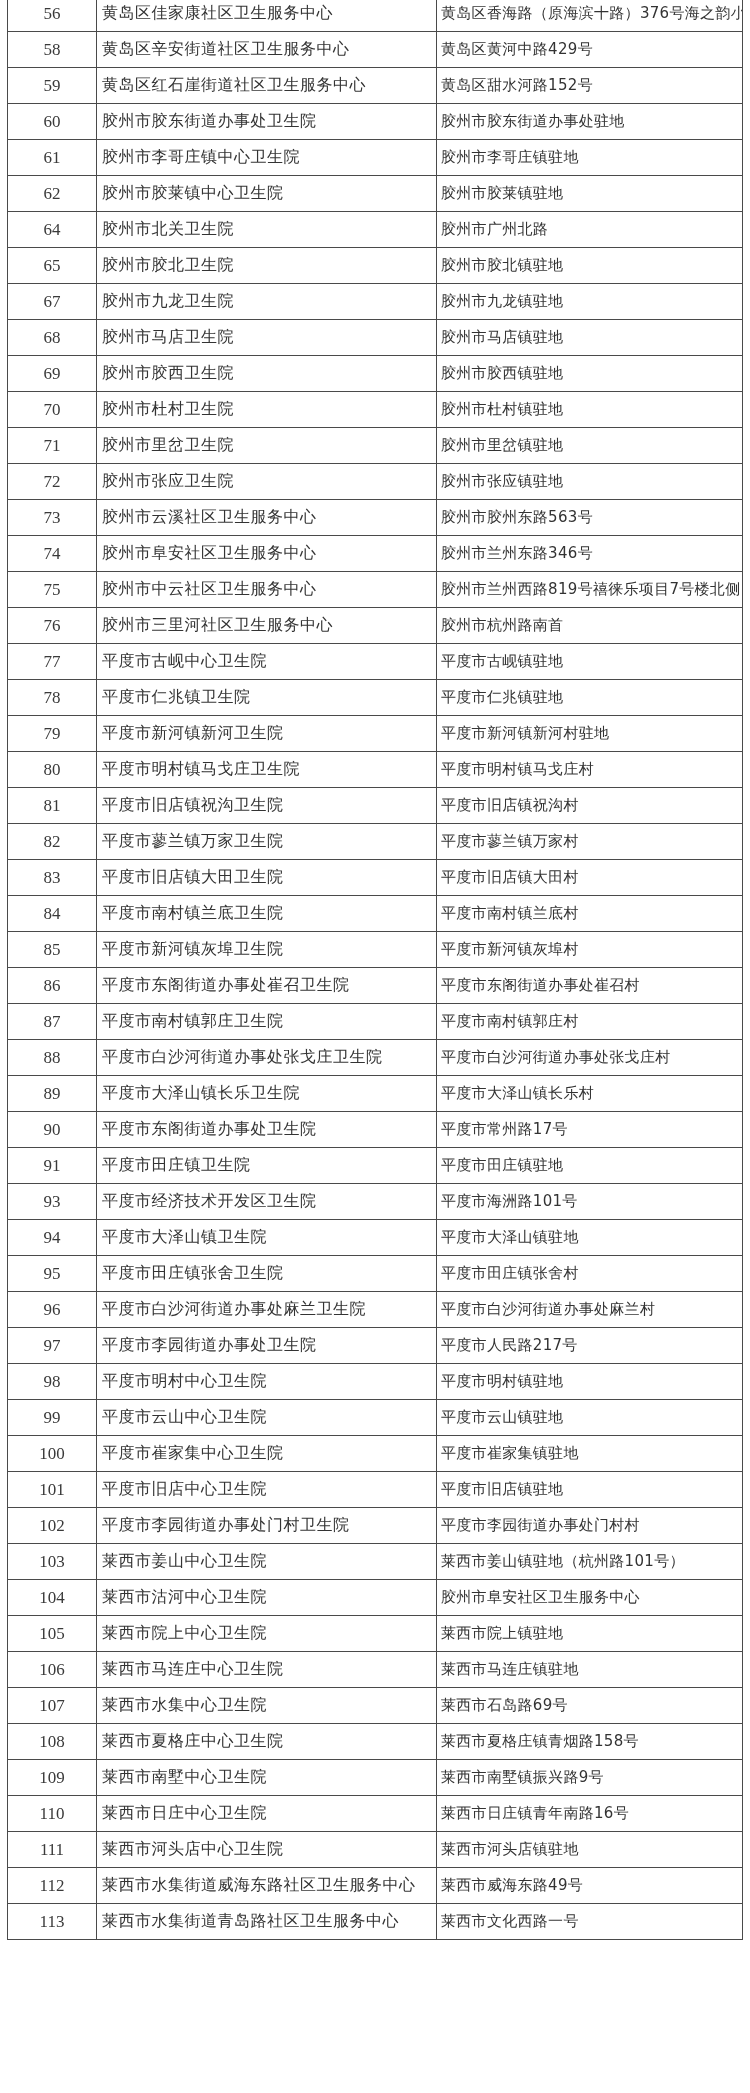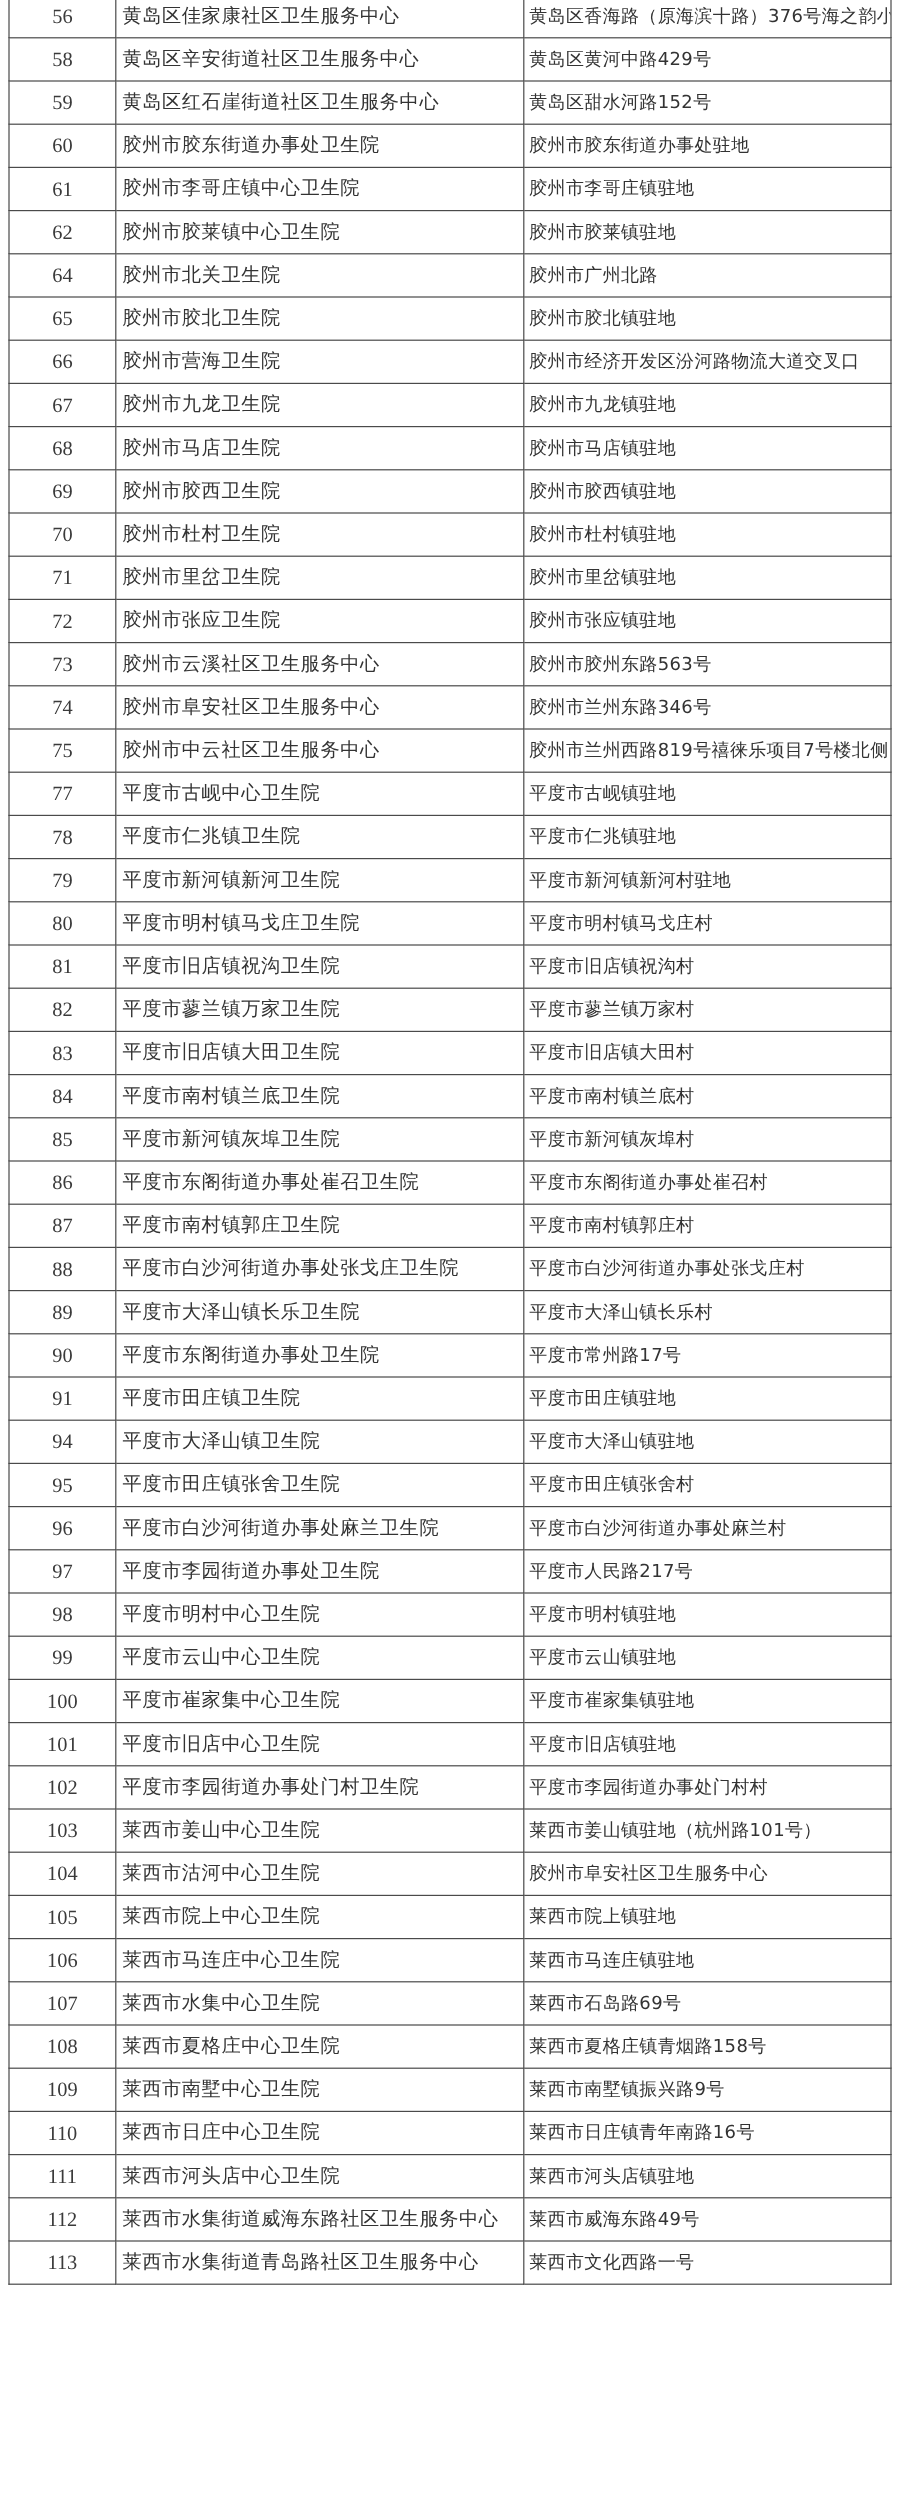--- a/index.html
+++ b/index.html
@@ -82,25 +82,20 @@
           <td class="num">64</td>
           <td class="name">胶州市北关卫生院</td>
           <td class="addr">胶州市广州北路</td>
         </tr>
         <tr>
           <td class="num">65</td>
           <td class="name">胶州市胶北卫生院</td>
           <td class="addr">胶州市胶北镇驻地</td>
         </tr>
         <tr>
-          <td class="num">66</td>
-          <td class="name">胶州市营海卫生院</td>
-          <td class="addr">胶州市经济开发区汾河路物流大道交叉口</td>
-        </tr>
-        <tr>
           <td class="num">67</td>
           <td class="name">胶州市九龙卫生院</td>
           <td class="addr">胶州市九龙镇驻地</td>
         </tr>
         <tr>
           <td class="num">68</td>
           <td class="name">胶州市马店卫生院</td>
           <td class="addr">胶州市马店镇驻地</td>
         </tr>
         <tr>
@@ -132,20 +127,25 @@
           <td class="num">74</td>
           <td class="name">胶州市阜安社区卫生服务中心</td>
           <td class="addr">胶州市兰州东路346号</td>
         </tr>
         <tr>
           <td class="num">75</td>
           <td class="name">胶州市中云社区卫生服务中心</td>
           <td class="addr">胶州市兰州西路819号禧徕乐项目7号楼北侧</td>
         </tr>
         <tr>
+          <td class="num">76</td>
+          <td class="name">胶州市三里河社区卫生服务中心</td>
+          <td class="addr">胶州市杭州路南首</td>
+        </tr>
+        <tr>
           <td class="num">77</td>
           <td class="name">平度市古岘中心卫生院</td>
           <td class="addr">平度市古岘镇驻地</td>
         </tr>
         <tr>
           <td class="num">78</td>
           <td class="name">平度市仁兆镇卫生院</td>
           <td class="addr">平度市仁兆镇驻地</td>
         </tr>
         <tr>
@@ -205,20 +205,25 @@
         </tr>
         <tr>
           <td class="num">90</td>
           <td class="name">平度市东阁街道办事处卫生院</td>
           <td class="addr">平度市常州路17号</td>
         </tr>
         <tr>
           <td class="num">91</td>
           <td class="name">平度市田庄镇卫生院</td>
           <td class="addr">平度市田庄镇驻地</td>
+        </tr>
+        <tr>
+          <td class="num">93</td>
+          <td class="name">平度市经济技术开发区卫生院</td>
+          <td class="addr">平度市海洲路101号</td>
         </tr>
         <tr>
           <td class="num">94</td>
           <td class="name">平度市大泽山镇卫生院</td>
           <td class="addr">平度市大泽山镇驻地</td>
         </tr>
         <tr>
           <td class="num">95</td>
           <td class="name">平度市田庄镇张舍卫生院</td>
           <td class="addr">平度市田庄镇张舍村</td>

